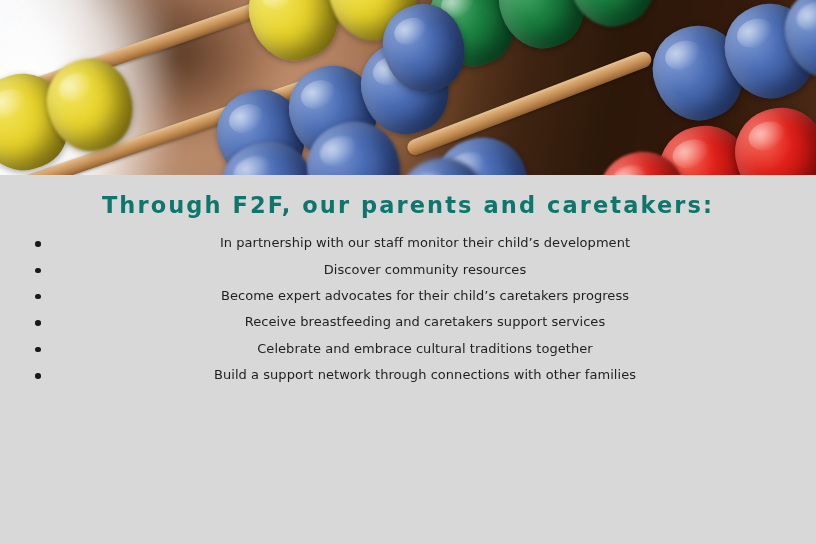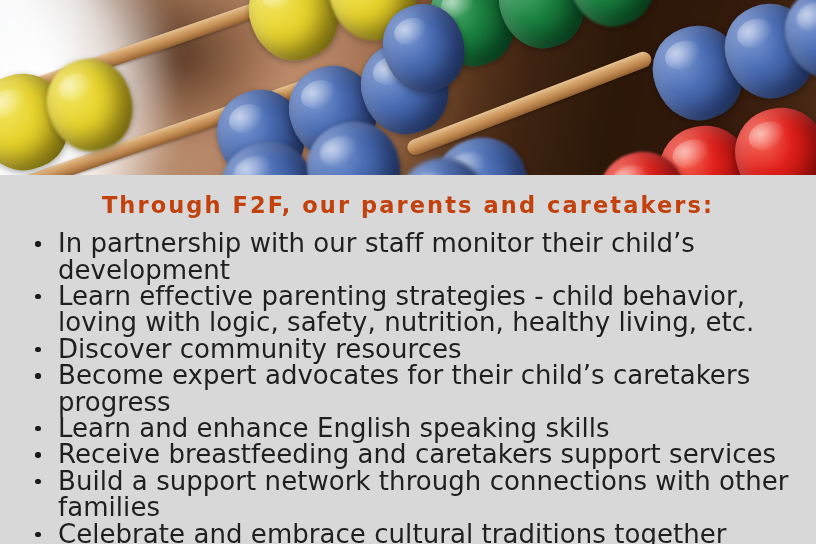--- a/index.html
+++ b/index.html
@@ -115,38 +115,39 @@
     background: #d8d8d8;
   }
 
   .headline {
     margin: 0;
     padding-top: 16px;
     text-align: center;
     font-size: 22.5px;
     font-weight: bold;
     letter-spacing: 2.1px;
-    color: #c2410c;
+    color: #0f766e;
     line-height: 1.25;
     white-space: nowrap;
   }
 
   .bullets {
     list-style: none;
     margin: 11px 0 0 0;
     padding: 0;
   }
   .bullets li {
     position: relative;
     margin: 0;
     padding: 0 24px 0 58px;
-    font-size: 26px;
+    font-size: 13px;
     line-height: 26.4px;
     color: #1f1f1f;
     letter-spacing: 0.05px;
+    text-align: center;
   }
   .bullets li::before {
     content: "";
     position: absolute;
     left: 35px;
     top: 11px;
     width: 5.5px;
     height: 5.5px;
     border-radius: 50%;
     background: #1a1a1a;
@@ -192,23 +193,21 @@
     <div class="bead b-red" style="left:660px; top:126px; width:90px; height:94px; transform:rotate(-16deg);"></div>
     <div class="bead b-red" style="left:736px; top:108px; width:90px; height:94px; transform:rotate(-16deg);"></div>
     <div class="bead b-red blur-1" style="left:600px; top:152px; width:86px; height:90px; transform:rotate(-16deg);"></div>
   </div>
 
   <div class="panel">
     <h1 class="headline">Through F2F, our parents and caretakers:</h1>
 
     <ul class="bullets">
       <li>In partnership with our staff monitor their child’s development</li>
-      <li>Learn effective parenting strategies - child behavior, loving with logic, safety, nutrition, healthy living, etc.</li>
       <li>Discover community resources</li>
       <li>Become expert advocates for their child’s caretakers progress</li>
-      <li>Learn and enhance English speaking skills</li>
       <li>Receive breastfeeding and caretakers support services</li>
+      <li>Celebrate and embrace cultural traditions together</li>
       <li>Build a support network through connections with other families</li>
-      <li>Celebrate and embrace cultural traditions together</li>
     </ul>
   </div>
 
 </div>
 
 </body></html>

